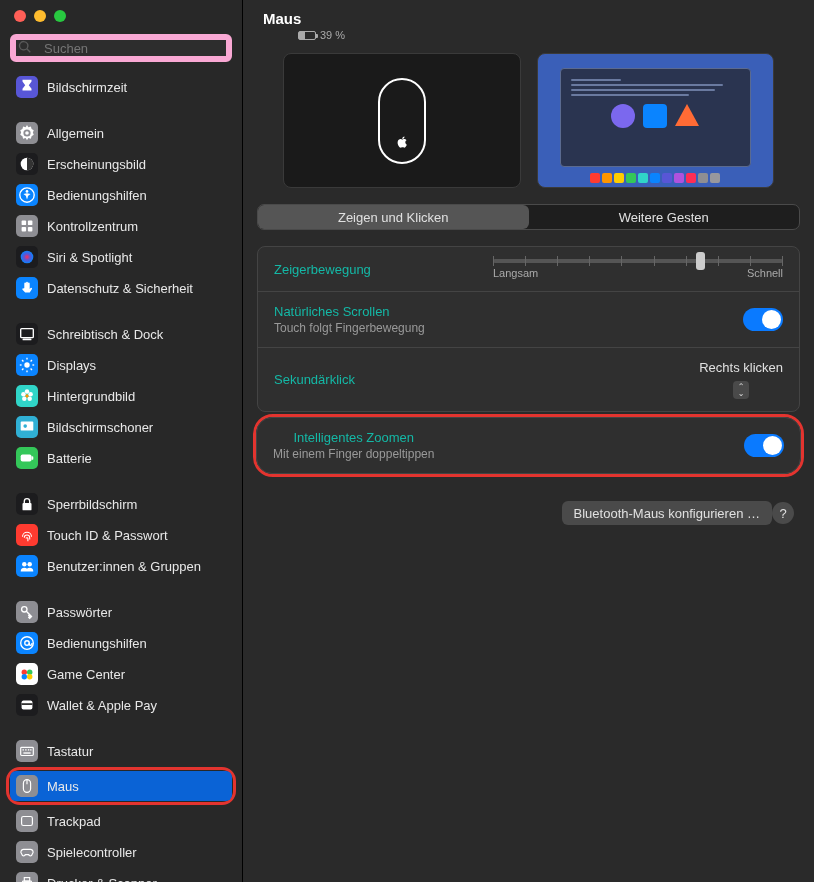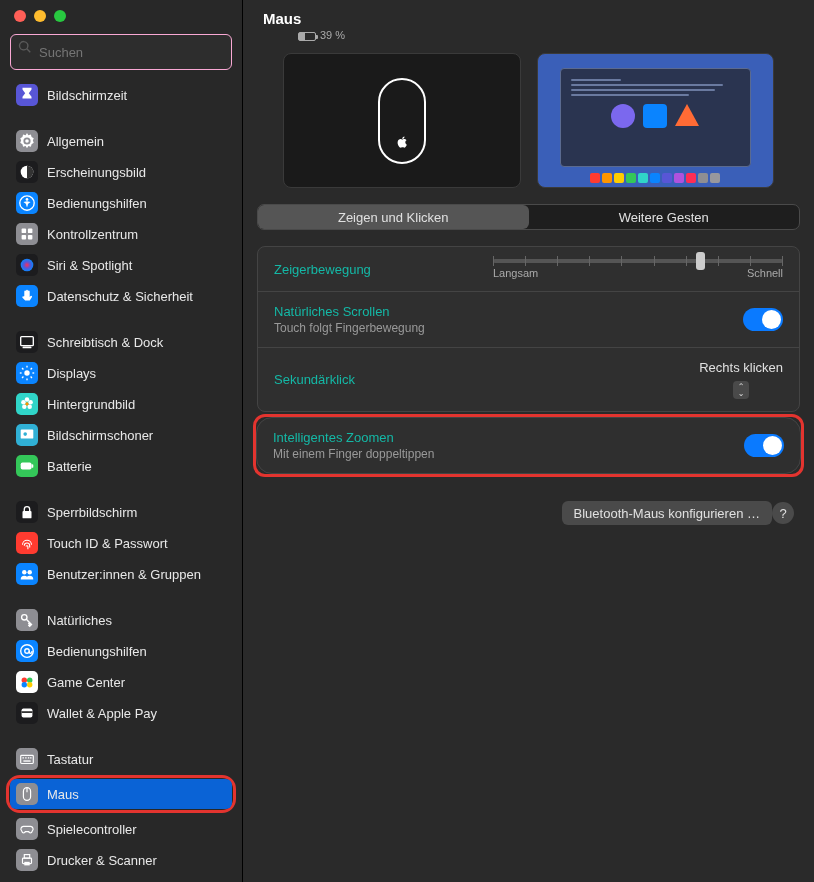--- a/index.html
+++ b/index.html
@@ -1,33 +1,33 @@
 <!DOCTYPE html>
 <html><head>
 <meta charset="utf-8">
 <style>
 * { margin:0; padding:0; box-sizing:border-box; font-family:-apple-system,BlinkMacSystemFont,"Helvetica Neue",sans-serif; }
 body { background:#1e1e1e; color:#e8e8e8; width:814px; height:882px; overflow:hidden; display:flex; }
 .sidebar { width:243px; height:100%; background:#282828; border-right:1px solid #000; display:flex; flex-direction:column; padding:0 0 10px 0; overflow-y:auto; }
 .traffic { display:flex; gap:8px; padding:10px 14px 12px 14px; }
 .traffic span { width:12px; height:12px; border-radius:50%; display:inline-block; }
 .search-wrap { padding:0 10px 10px 10px; }
-.search { width:100%; height:36px; background:#33333388; border:1px solid #f9a8d4; border-radius:6px; color:#999; padding:0 8px 0 28px; font-size:13px; position:relative; }
+.search { width:100%; height:28px; background:#33333388; border:6px solid #f9a8d4; border-radius:6px; color:#999; padding:0 8px 0 28px; font-size:13px; position:relative; }
 .search-container { position:relative; }
 .search-icon-svg { position:absolute; left:8px; top:6px; width:14px; height:14px; fill:#888; }
 .nav { padding:0 10px; display:flex; flex-direction:column; gap:1px; }
 .nav-sep { height:14px; }
 .nav-item { display:flex; align-items:center; gap:9px; height:30px; padding:0 6px; border-radius:6px; font-size:13px; color:#e8e8e8; cursor:default; }
 .nav-item.sel { background:#0a63d6; }
 .nav-icon { width:22px; height:22px; border-radius:5px; display:flex; align-items:center; justify-content:center; font-size:13px; flex:0 0 22px; }
 .highlight-box { border:3px solid #e3342f; border-radius:14px; padding:1px; margin:0 -4px; }
 .main { flex:1; height:100%; background:#2a2a2a; display:flex; flex-direction:column; overflow-y:auto; }
 .header { padding:10px 20px 12px 20px; }
 .header h1 { font-size:15px; font-weight:700; color:#fff; }
-.battery { display:flex; align-items:flex-end; gap:4px; font-size:11px; color:#aaa; margin-top:2px;padding-left:35px; }
+.battery { display:flex; align-items:center; gap:4px; font-size:11px; color:#aaa; margin-top:2px;padding-left:35px; }
 .bat-icon { width:18px; height:9px; border:1px solid #aaa; border-radius:2px; position:relative; }
 .bat-icon::after { content:''; position:absolute; right:-3px; top:2px; width:2px; height:4px; background:#aaa; border-radius:0 1px 1px 0; }
 .bat-fill { height:100%; background:#aaa; }
 .previews { display:flex; gap:16px; padding:0 40px 16px 40px; }
 .preview { flex:1; height:135px; border-radius:8px; display:flex; align-items:center; justify-content:center; }
 .preview.mouse-prev { background:#1a1a1a; border:1px solid #3a3a3a; }
 .preview.desk { background:#3a5fb8; border:1px solid #3a3a3a; position:relative; overflow:hidden; }
 .mouse-shape { width:48px; height:86px; border:2px solid #fff; border-radius:24px; position:relative; }
 .mouse-shape::after { content:''; position:absolute; bottom:14px; left:50%; transform:translateX(-50%); font-size:12px; color:#fff; }
 .apple-logo { position:absolute; bottom:14px; left:50%; transform:translateX(-50%); width:10px; height:12px; fill:#fff; }
@@ -50,21 +50,21 @@
 .slider-wrap { flex:1; display:flex; flex-direction:column; gap:4px; max-width:290px; }
 .slider-track { height:4px; background:#555; border-radius:2px; position:relative; }
 .slider-ticks { position:absolute; top:-3px; left:0; right:0; display:flex; justify-content:space-between; }
 .slider-ticks span { width:1px; height:10px; background:#666; }
 .slider-thumb { position:absolute; top:-7px; width:9px; height:18px; background:#ccc; border-radius:3px; }
 .slider-labels { display:flex; justify-content:space-between; font-size:11px; color:#aaa; }
 .toggle { width:40px; height:23px; background:#0a7aff; border-radius:12px; position:relative; }
 .toggle::after { content:''; position:absolute; right:2px; top:2px; width:19px; height:19px; background:#fff; border-radius:50%; }
 .select-val { display:flex; align-items:center; gap:6px; font-size:13px; color:#e0e0e0;flex-direction:column; }
 .select-chevrons { display:flex; flex-direction:column; width:16px; height:18px; background:#4a4a4a; border-radius:4px; align-items:center; justify-content:center; font-size:8px; line-height:7px; }
-.setting-highlight { border:3px solid #e3342f; border-radius:12px; margin:2px 10px 10px 10px; }
+.setting-highlight { border:3px solid #e3342f; border-radius:20px; margin:2px 10px 10px 10px;text-align:center; }
 .setting-highlight .setting { border:none; padding:12px 16px;}
 .footer { display:flex; justify-content:flex-end; gap:0; padding:14px 20px; align-items:center; }
 .footer-btn { background:#4a4a4a; color:#e0e0e0; border:none; border-radius:6px; height:24px; padding:0 12px; font-size:13px; }
 .help-btn { width:22px; height:22px; border-radius:50%; background:#4a4a4a; color:#e0e0e0; display:flex; align-items:center; justify-content:center; font-size:13px; }
 </style>
 </head>
 <body>
 
 <div class="sidebar">
   <div class="traffic">
@@ -243,21 +243,21 @@
         <span>Benutzer:innen &amp; Gruppen</span>
       </div>
       <div class="nav-sep"></div>
       <div class="nav-item">
         <div class="nav-icon" style="background: rgb(142, 142, 147);">
           <svg width="18" height="18" viewBox="0 0 20 20">
             <circle cx="7" cy="7" r="3" fill="none" stroke="#fff" stroke-width="1.5"></circle>
             <path d="M9 9l6 6-2 2-1-1 1-1-1-1 1-1-2-2" stroke="#fff" stroke-width="1.5" fill="none"></path>
           </svg>
         </div>
-        <span>Natürliches</span>
+        <span>Passwörter</span>
       </div>
       <div class="nav-item">
         <div class="nav-icon" style="background: rgb(10, 132, 255);">
           <svg width="18" height="18" viewBox="0 0 20 20">
             <circle cx="10" cy="10" r="7" fill="none" stroke="#fff" stroke-width="1.5"></circle>
             <circle cx="10" cy="10" r="2.5" fill="none" stroke="#fff" stroke-width="1.5"></circle>
             <path d="M12.5 10v1a1.5 1.5 0 003 0v-1" fill="none" stroke="#fff" stroke-width="1.5"></path>
           </svg>
         </div>
         <span>Bedienungshilfen</span>
@@ -301,20 +301,28 @@
       <div class="highlight-box">
         <div class="nav-item sel">
           <div class="nav-icon" style="background: rgb(142, 142, 147);">
             <svg width="18" height="18" viewBox="0 0 20 20">
               <rect x="6" y="3" width="8" height="14" rx="4" fill="none" stroke="#fff" stroke-width="1.3"></rect>
               <line x1="10" y1="3" x2="10" y2="8" stroke="#fff" stroke-width="1.3"></line>
             </svg>
           </div>
           <span>Maus</span>
         </div>
+      </div>
+      <div class="nav-item">
+        <div class="nav-icon" style="background: rgb(142, 142, 147);">
+          <svg width="18" height="18" viewBox="0 0 20 20">
+            <rect x="4" y="5" width="12" height="10" rx="2" fill="none" stroke="#fff" stroke-width="1.3"></rect>
+          </svg>
+        </div>
+        <span>Trackpad</span>
       </div>
       <div class="nav-item">
         <div class="nav-icon" style="background: rgb(142, 142, 147);">
           <svg width="18" height="18" viewBox="0 0 20 20">
             <path d="M6 7h8a3 3 0 012 5l-1 2a2 2 0 01-3-1h-4a2 2 0 01-3 1l-1-2a3 3 0 012-5z" fill="none" stroke="#fff" stroke-width="1.3"></path>
           </svg>
         </div>
         <span>Spielecontroller</span>
       </div>
       <div class="nav-item">

